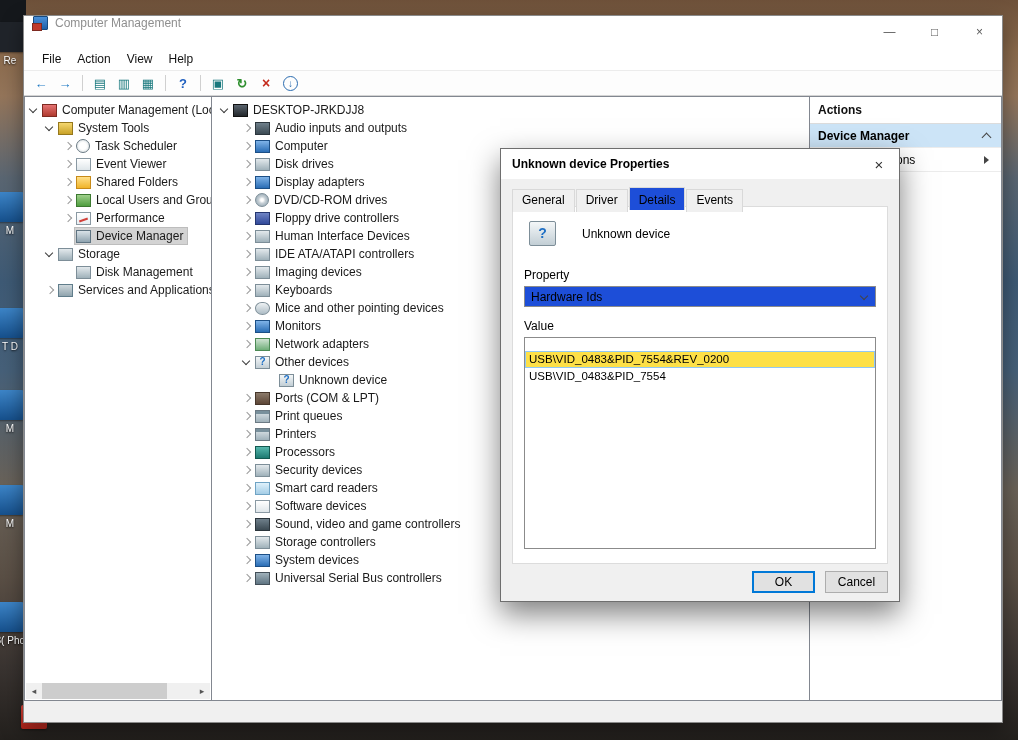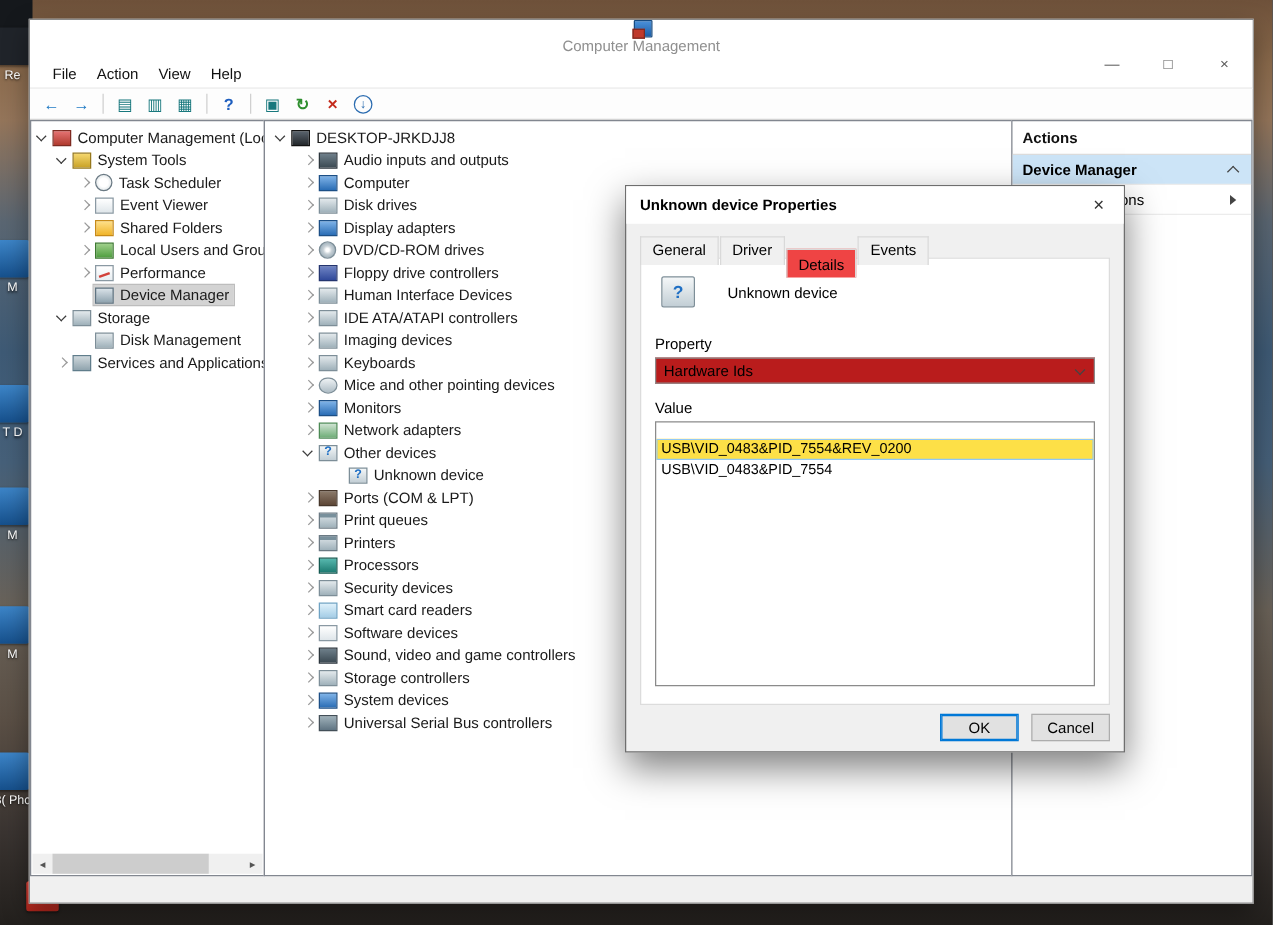--- a/index.html
+++ b/index.html
@@ -13,21 +13,21 @@
   .dicon{position:absolute;width:56px;left:-18px;text-align:center;color:#fff;font-size:10px;text-shadow:0 1px 2px rgba(0,0,0,.85);}
   .dicon-img{width:30px;height:30px;margin:0 auto 3px;background:linear-gradient(#3d85c8,#16508c);border-radius:4px;box-shadow:0 1px 2px rgba(0,0,0,.4);}
   .d-re{top:22px}.d-re .dicon-img{background:#20242a;border-radius:2px}
   .d-m1{top:192px}.d-td{top:308px}.d-m2{top:390px}.d-m3{top:485px}.d-ph{top:602px}
   .d-pdf{top:705px;left:6px}
   .d-pdf .dicon-img{background:linear-gradient(#e2453a,#b4261c);width:26px;height:24px;border-radius:2px}
   .d-pdf .dicon-label{margin-top:-19px;font-weight:bold;font-size:8px;}
 
   
   .win{position:absolute;left:23px;top:15px;width:980px;height:708px;background:#f0f0f0;border:1px solid #8a8a8a;box-shadow:0 8px 20px rgba(0,0,0,.4);}
-  .titlebar{height:32px;background:#fff;display:flex;align-items:center;flex-direction:column;}
+  .titlebar{height:32px;background:#fff;display:flex;align-items:flex-start;}
   .win-icon{width:15px;height:14px;margin:0 7px 0 9px;background:linear-gradient(#4a90d9,#1d5fa8);border:1px solid #164a80;border-radius:1px;position:relative;flex:none;}
   .win-icon::after{content:"";position:absolute;left:-2px;bottom:-2px;width:8px;height:6px;background:#c0392b;border:1px solid #7e2a21;}
   .win-title{font-size:12px;color:#8f8f8f;}
   .win-controls{margin-left:auto;display:flex;height:100%;}
   .wbtn{width:45px;height:100%;display:flex;align-items:center;justify-content:center;color:#5b5b5b;font-size:12px;}
   .menubar{height:22px;background:#fff;display:flex;align-items:center;padding-left:10px;}
   .menu-item{padding:0 8px;font-size:12px;color:#111;}
   .toolbar{height:26px;background:#fdfdfd;border-top:1px solid #ececec;border-bottom:1px solid #d4d4d4;display:flex;align-items:center;padding-left:6px;gap:2px;}
   .tbtn{min-width:22px;height:22px;display:flex;align-items:center;justify-content:center;font-size:13px;color:#444;}
   .tb-blue{color:#1f7ac4;font-weight:bold;}
@@ -95,28 +95,28 @@
   .action-row.chev-right .achev::before{content:"";position:absolute;left:3px;top:2px;border-left:5px solid #444;border-top:4px solid transparent;border-bottom:4px solid transparent;}
   .action-row.more-actions{padding-left:36px;}
 
   
   .dialog{position:absolute;left:500px;top:148px;width:400px;height:454px;background:#f0f0f0;border:1px solid #6e6e6e;box-shadow:0 12px 28px rgba(0,0,0,.5);font-size:12px;}
   .dlg-titlebar{height:30px;background:#fff;display:flex;align-items:center;padding-left:11px;}
   .dlg-title{font-size:12px;color:#000;font-weight:bold;}
   .dlg-close{margin-left:auto;width:40px;height:30px;display:flex;align-items:center;justify-content:center;font-size:15px;color:#333;}
   .tabs{position:absolute;top:38px;left:11px;display:flex;z-index:2;}
   .tab{padding:3px 9px 3px;border:1px solid #d9d9d9;border-bottom:none;background:#f0f0f0;margin-right:1px;font-size:12px;position:relative;top:2px;color:#000;}
-  .tab.active{background:#ef4444;top:12px;padding-top:5px;z-index:3;}
+  .tab.active{background:#1d4ed8;top:0;padding-top:5px;z-index:3;}
   .tab-page{position:absolute;left:11px;top:57px;width:376px;height:358px;background:#fff;border:1px solid #dcdcdc;z-index:1;}
   .dev-header{display:flex;align-items:center;padding:14px 16px 10px;}
   .dlg-dev-icon{width:27px;height:25px;border:1px solid #7d8e98;border-radius:2px;background:linear-gradient(#f4f7f8,#c2ced5);position:relative;flex:none;}
   .dlg-dev-icon::after{content:"?";position:absolute;left:0;right:0;top:3px;text-align:center;font-size:14px;font-weight:bold;color:#1f6fc4;}
   .dev-name{margin-left:26px;color:#000;}
   .field-label{margin:12px 0 4px 11px;color:#000;}
-  .combo{margin:0 11px;height:21px;border:1px solid #8b8b8b;background:#b91c1c;display:flex;align-items:center;padding-left:6px;position:relative;color:#000;}
+  .combo{margin:0 11px;height:21px;border:1px solid #8b8b8b;background:#1d4ed8;display:flex;align-items:center;padding-left:6px;position:relative;color:#000;}
   .combo-chev{position:absolute;right:8px;top:6px;width:6px;height:6px;border-right:1px solid #444;border-bottom:1px solid #444;transform:rotate(45deg);}
   .listbox{margin:4px 11px 0;height:212px;border:1px solid #8b8b8b;background:#fff;overflow:hidden;padding-top:1px;}
   .lrow{height:17px;line-height:17px;padding-left:4px;font-size:11.5px;white-space:nowrap;color:#000;}
   .lrow.selected{background:#fde047;box-shadow:inset 0 0 0 1px #90c8f6;margin-top:12px;}
   .dlg-buttons{position:absolute;right:11px;bottom:8px;display:flex;gap:10px;}
   .btn{width:63px;height:22px;background:#e1e1e1;border:1px solid #adadad;font-size:12px;font-family:inherit;color:#000;}
   .btn.default{border:1px solid #0078d7;box-shadow:inset 0 0 0 1px #0078d7;}
 </style>
 </head>
 <body>

